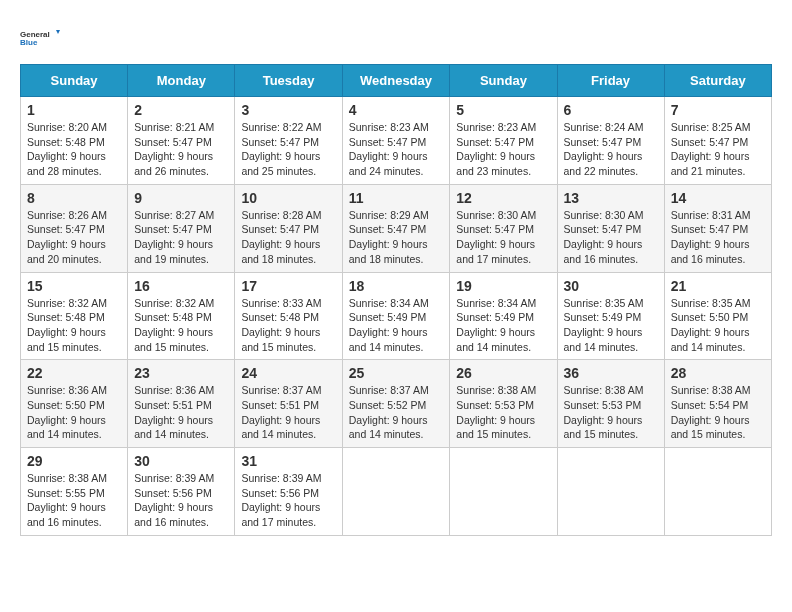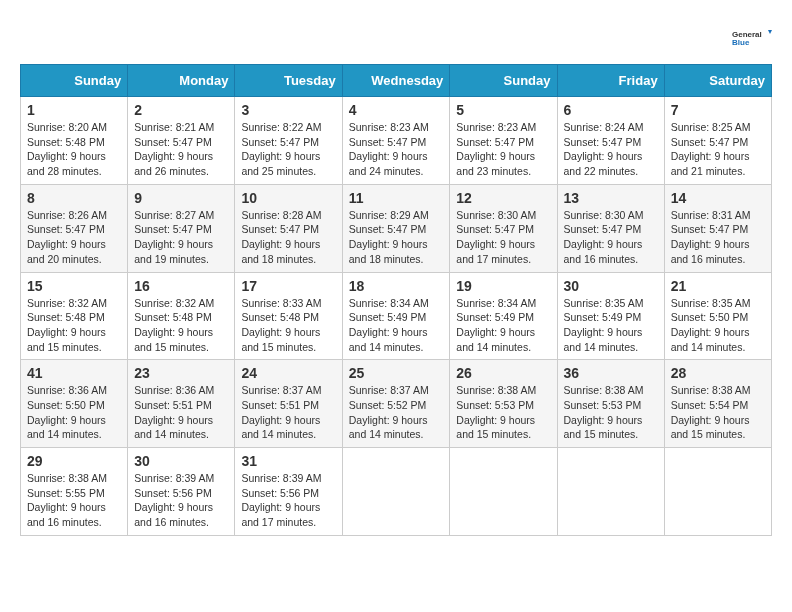--- a/index.html
+++ b/index.html
@@ -5,21 +5,21 @@
     * { box-sizing: border-box; margin: 0; padding: 0; }
     body {
       font-family: Arial, sans-serif;
       background: #fff;
       width: 792px;
       min-height: 612px;
       padding: 20px;
     }
     .header {
       display: flex;
-      justify-content: flex-end;
+      justify-content: flex-start;
       align-items: flex-start;
       margin-bottom: 8px;
     }
     .logo {
       display: flex;
       align-items: center;
       gap: 4px;
     }
     .title-block { text-align: right; }
     .month-title {
@@ -33,21 +33,21 @@
     }
     .calendar {
       width: 100%;
       border-collapse: collapse;
       font-size: 11px;
     }
     .calendar th {
       background: #2196c4;
       color: #fff;
       padding: 8px 6px;
-      text-align: right;
+      text-align: center;
       font-size: 13px;
       font-weight: bold;
       border: 1px solid #1a7aaa;
     }
     .calendar td {
       border: 1px solid #ccc;
       vertical-align: top;
       padding: 5px 6px;
       width: 108px;
       min-height: 80px;
@@ -185,21 +185,21 @@
           <span class="day-num">30</span>
           <div class="cell-text">Sunrise: 8:35 AM<br>Sunset: 5:49 PM<br>Daylight: 9 hours and 14 minutes.</div>
         </td>
         <td>
           <span class="day-num">21</span>
           <div class="cell-text">Sunrise: 8:35 AM<br>Sunset: 5:50 PM<br>Daylight: 9 hours and 14 minutes.</div>
         </td>
       </tr>
       <tr>
         <td>
-          <span class="day-num">41</span>
+          <span class="day-num">22</span>
           <div class="cell-text">Sunrise: 8:36 AM<br>Sunset: 5:50 PM<br>Daylight: 9 hours and 14 minutes.</div>
         </td>
         <td>
           <span class="day-num">23</span>
           <div class="cell-text">Sunrise: 8:36 AM<br>Sunset: 5:51 PM<br>Daylight: 9 hours and 14 minutes.</div>
         </td>
         <td>
           <span class="day-num">24</span>
           <div class="cell-text">Sunrise: 8:37 AM<br>Sunset: 5:51 PM<br>Daylight: 9 hours and 14 minutes.</div>
         </td>

